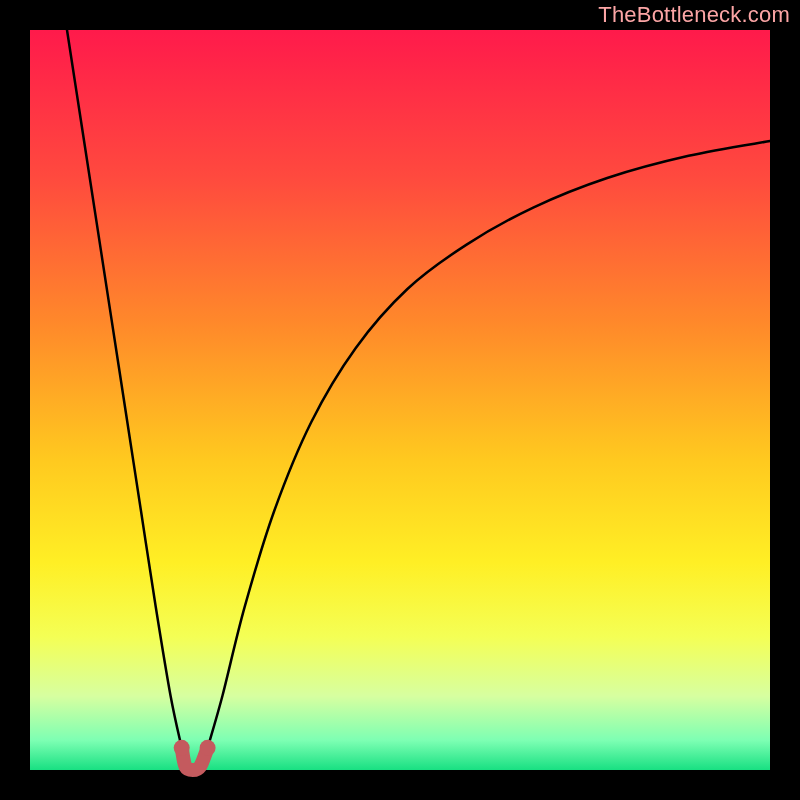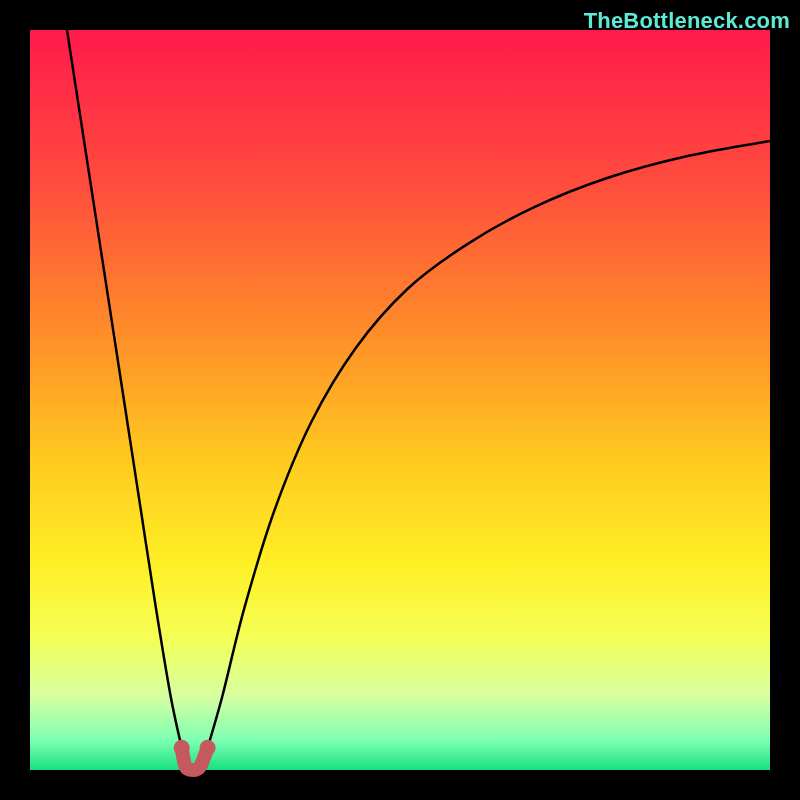--- a/index.html
+++ b/index.html
@@ -12,25 +12,25 @@
     font-family: Arial, Helvetica, sans-serif;
   }
   .frame {
     position: relative;
     width: 800px;
     height: 800px;
     background: #000;
   }
   .watermark {
     position: absolute;
-    top: 8px;
+    top: 2px;
     right: 10px;
-    color: #5eead4;
+    color: #fca5a5;
     font-size: 22px;
-    font-weight: 700;
+    font-weight: 400;
     letter-spacing: 0.2px;
     z-index: 10;
   }
   svg {
     display: block;
   }
 </style>
 </head>
 <body>
 

